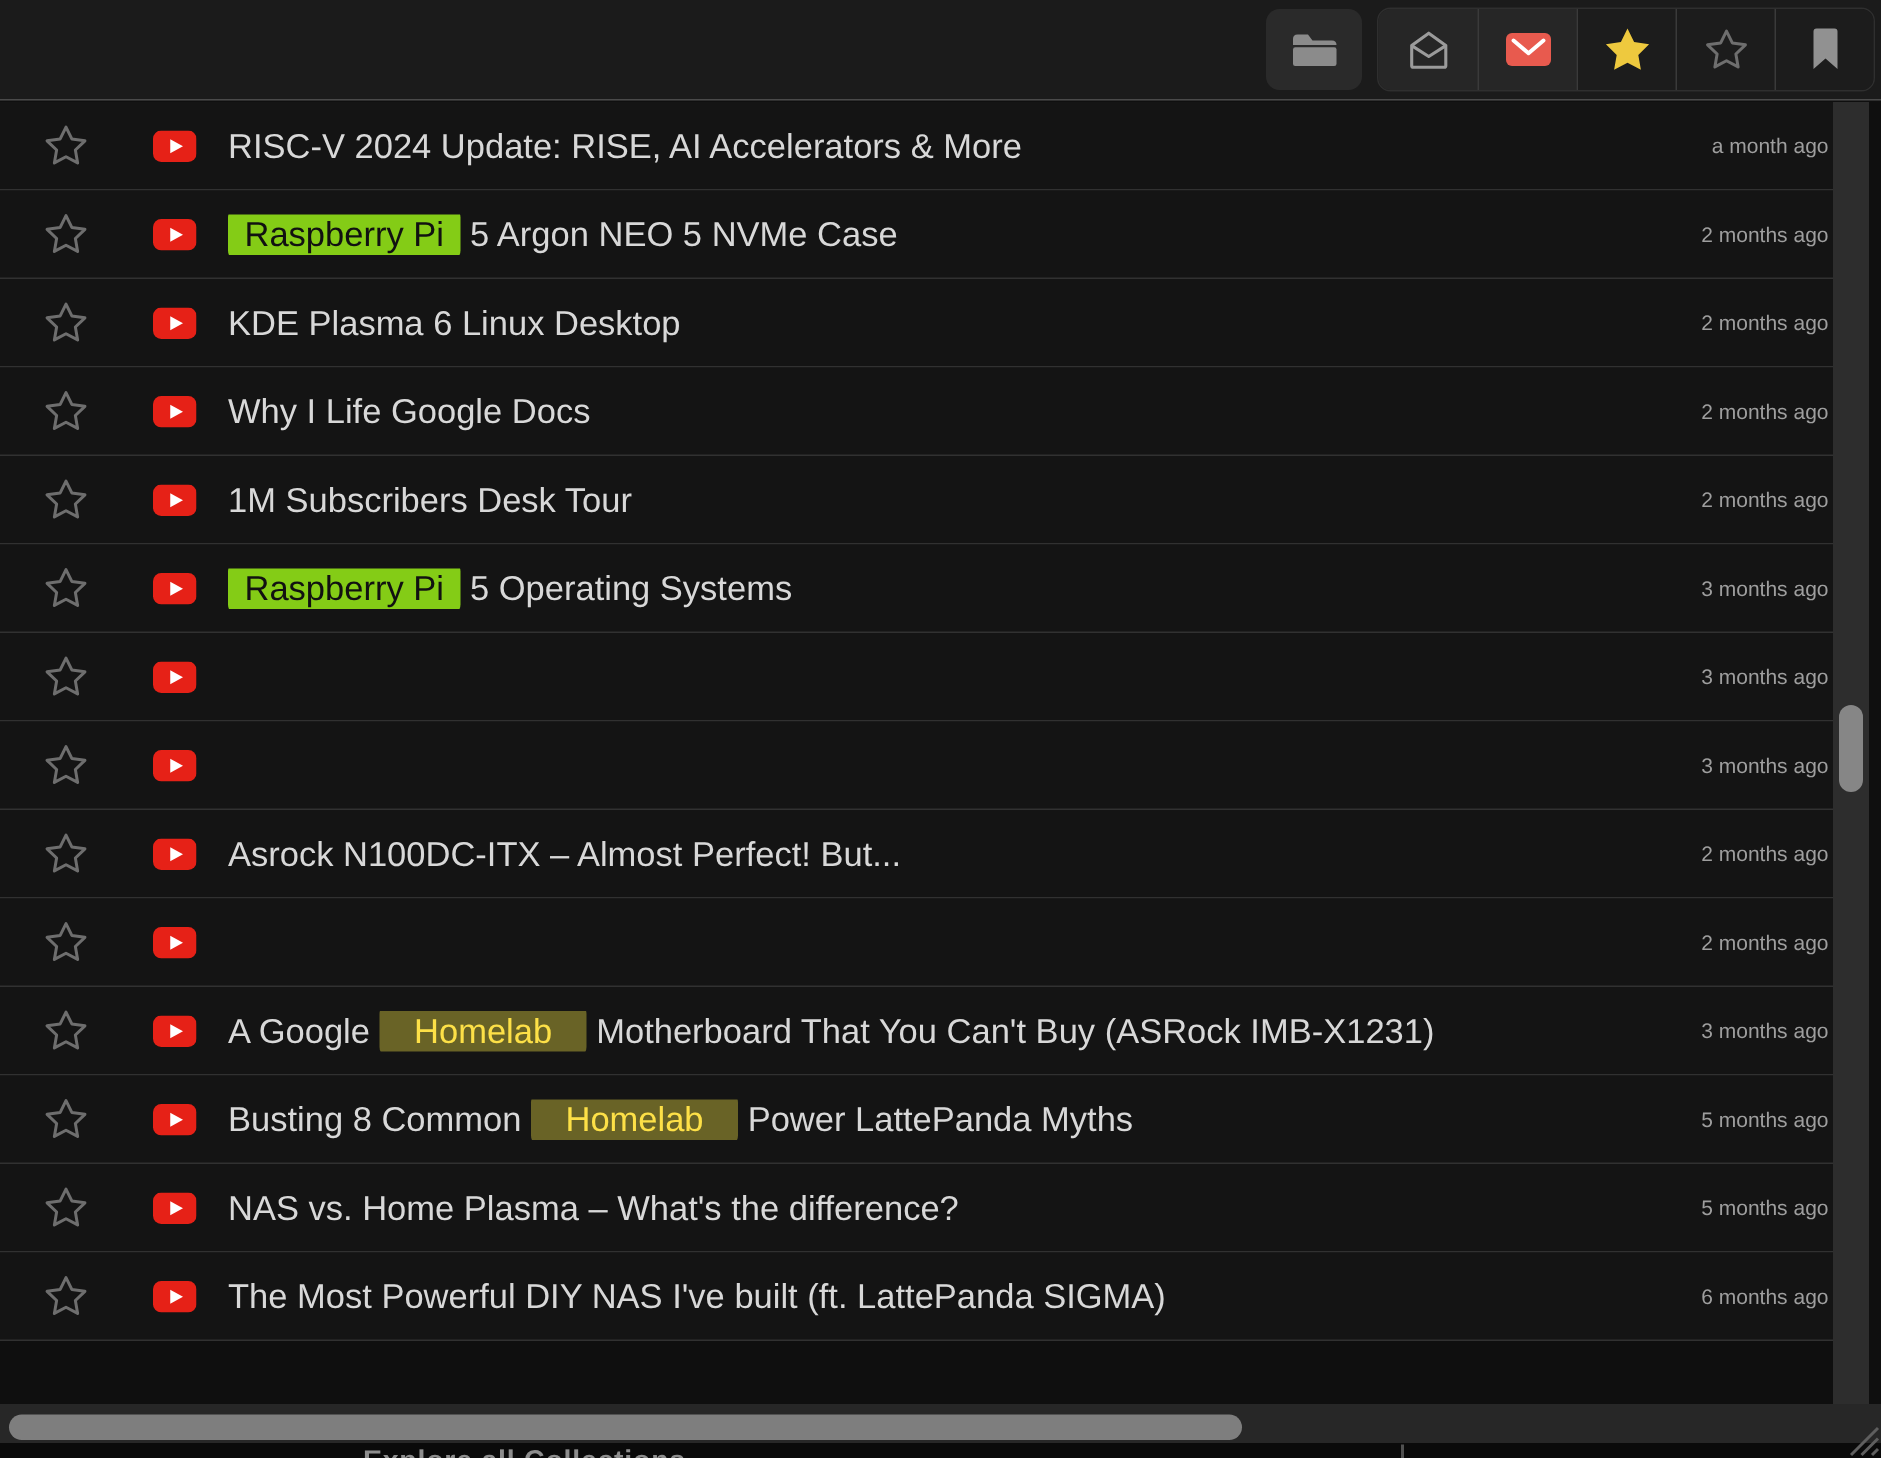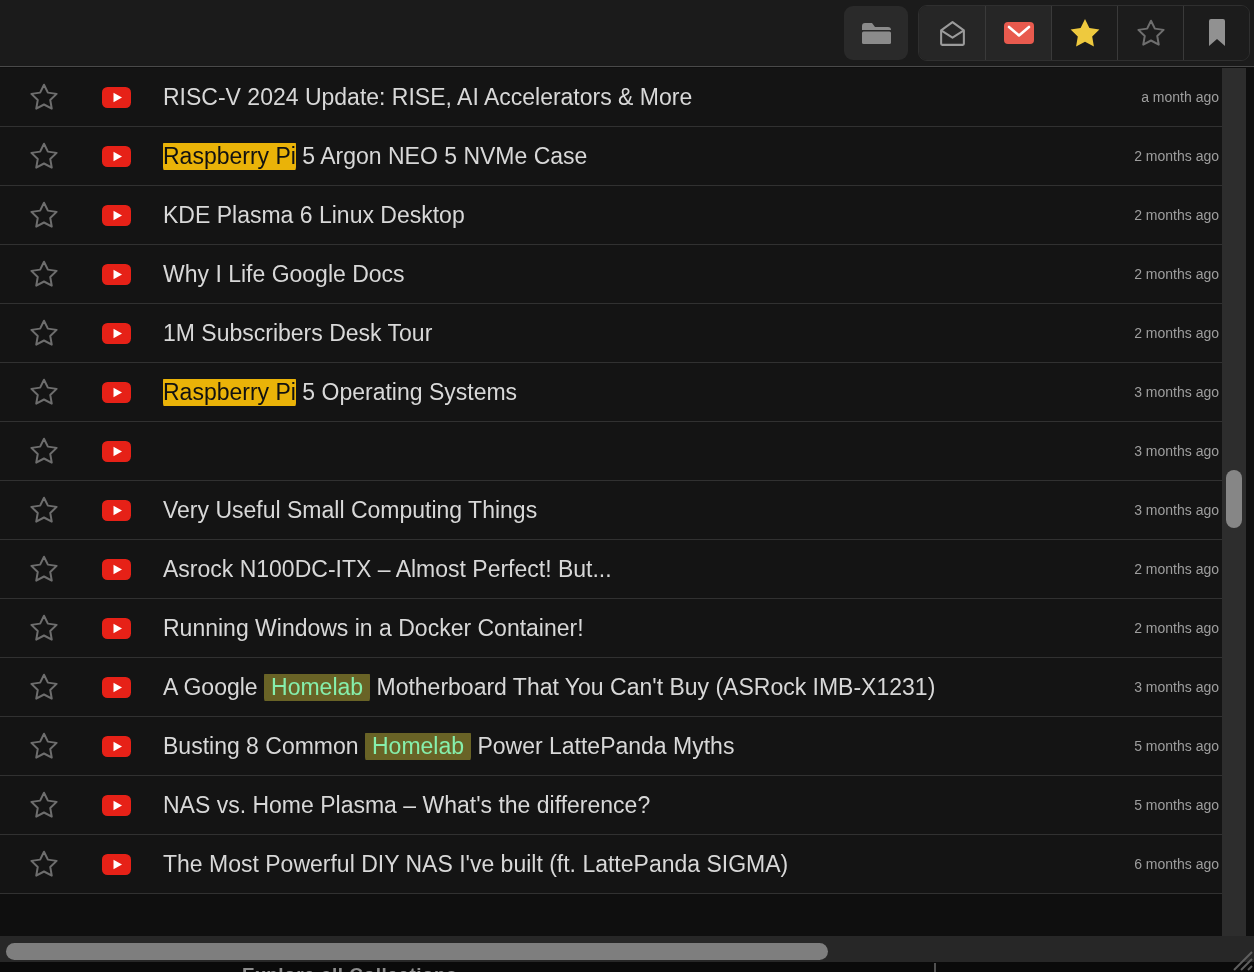--- a/index.html
+++ b/index.html
@@ -19,24 +19,24 @@
   .tb-btn.cell + .tb-btn.cell{border-left:1px solid #3a3a3a;}
   .tb-btn.cell.dim{background:#1c1c1c;}
 
   
   .list{position:absolute;top:68px;left:0;width:1222px;}
   .row{height:59px;display:flex;align-items:center;background:#141414;
        border-bottom:1px solid #313131;box-sizing:border-box;}
   .row-star{margin-left:29px;width:30px;height:30px;flex:0 0 auto;cursor:pointer;
             background:none;border:none;padding:0;display:flex;align-items:center;justify-content:center;}
   .yt{margin-left:43px;flex:0 0 auto;display:flex;align-items:center;}
-  .title{margin-left:32px;margin-right:14px;font-size:23px;color:#d8d8d8;white-space:nowrap;
+  .title{margin-left:21px;margin-right:14px;font-size:23px;color:#d8d8d8;white-space:nowrap;
          overflow:hidden;flex:1 1 auto;cursor:pointer;}
-  .hl-yellow{background:#eab308;color:#111111;border-radius:7px;padding:5px 0;}
-  .hl-olive{background:#696326;color:#86efac;border-radius:7px;padding:5px 7px;}
+  .hl-yellow{background:#84cc16;color:#111111;border-radius:7px;padding:5px 11px;}
+  .hl-olive{background:#696326;color:#fde047;border-radius:7px;padding:5px 23px;}
   .time{margin-left:auto;flex:0 0 auto;font-size:14px;color:#9e9e9e;white-space:nowrap;
         padding-right:3px;}
 
   
   .vscroll{position:absolute;top:68px;right:8px;width:24px;height:869px;background:#2d2d2d;}
   .vthumb{position:absolute;left:4px;top:402px;width:16px;height:58px;border-radius:8px;background:#868686;}
   .hscroll{position:absolute;left:0;bottom:10px;width:1254px;height:26px;background:#272727;z-index:5;}
   .hthumb{position:absolute;left:6px;top:7px;width:822px;height:17px;border-radius:9px;background:#7e7e7e;}
 
   
@@ -202,21 +202,20 @@
           <svg width="30" height="30" viewBox="0 0 24 24">
             <path d="M12 2.2l3.1 6.3 7 1-5.1 4.9 1.2 6.9L12 18l-6.2 3.3 1.2-6.9-5.1-4.9 7-1z" fill="none" stroke="#6e6e6e" stroke-width="1.6" stroke-linejoin="round"></path>
           </svg>
         </button>
         <span class="yt">
           <svg width="29" height="21" viewBox="0 0 29 21">
             <rect width="29" height="21" rx="5.5" fill="#e62117"></rect>
             <path d="M11.5 5.8 L11.5 15.2 L20 10.5 Z" fill="#ffffff"></path>
           </svg>
         </span>
-        <span class="title"><span>Very Useful Small Computing Things</span></span>
         <span class="time">3 months ago</span>
       </div>
       <div class="row">
         <button class="row-star">
           <svg width="30" height="30" viewBox="0 0 24 24">
             <path d="M12 2.2l3.1 6.3 7 1-5.1 4.9 1.2 6.9L12 18l-6.2 3.3 1.2-6.9-5.1-4.9 7-1z" fill="none" stroke="#6e6e6e" stroke-width="1.6" stroke-linejoin="round"></path>
           </svg>
         </button>
         <span class="yt">
           <svg width="29" height="21" viewBox="0 0 29 21">
@@ -232,21 +231,20 @@
           <svg width="30" height="30" viewBox="0 0 24 24">
             <path d="M12 2.2l3.1 6.3 7 1-5.1 4.9 1.2 6.9L12 18l-6.2 3.3 1.2-6.9-5.1-4.9 7-1z" fill="none" stroke="#6e6e6e" stroke-width="1.6" stroke-linejoin="round"></path>
           </svg>
         </button>
         <span class="yt">
           <svg width="29" height="21" viewBox="0 0 29 21">
             <rect width="29" height="21" rx="5.5" fill="#e62117"></rect>
             <path d="M11.5 5.8 L11.5 15.2 L20 10.5 Z" fill="#ffffff"></path>
           </svg>
         </span>
-        <span class="title"><span>Running Windows in a Docker Container!</span></span>
         <span class="time">2 months ago</span>
       </div>
       <div class="row">
         <button class="row-star">
           <svg width="30" height="30" viewBox="0 0 24 24">
             <path d="M12 2.2l3.1 6.3 7 1-5.1 4.9 1.2 6.9L12 18l-6.2 3.3 1.2-6.9-5.1-4.9 7-1z" fill="none" stroke="#6e6e6e" stroke-width="1.6" stroke-linejoin="round"></path>
           </svg>
         </button>
         <span class="yt">
           <svg width="29" height="21" viewBox="0 0 29 21">

